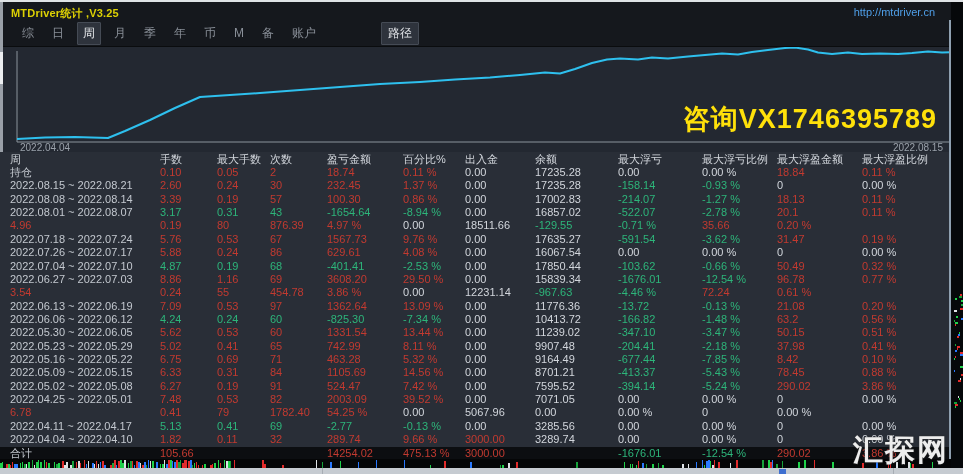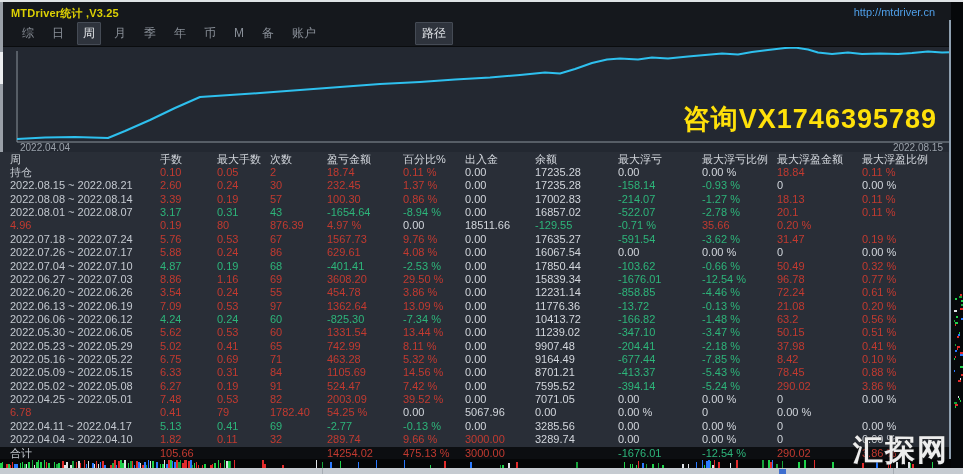--- a/index.html
+++ b/index.html
@@ -12,21 +12,21 @@
   #left-strip{left:0;top:2px;width:3px;height:466px;background:#9aa0a8;}
   #left-blob{left:0;top:52px;width:4px;height:32px;background:#eceef0;}
   
   #title-bar{left:3px;top:2px;width:948px;height:18px;background:#15181d;}
   #app-title{left:8px;top:4px;color:#ddd104;font-size:11px;font-weight:bold;letter-spacing:.2px;}
   #site-link{right:16px;top:4px;color:#4f9fe8;font-size:11px;text-decoration:none;}
   
   #menu-bar{left:3px;top:20px;width:948px;height:26px;background:#15181d;display:flex;align-items:center;padding-left:14px;box-sizing:border-box;}
   .menu-item{color:#8a9099;font-size:12px;padding:2px 5px;margin-right:8px;cursor:default;}
   .menu-item.active{background:#2e333c;color:#e8eaed;border:1px solid #454b55;border-radius:1px;}
-  #path-button{background:#2e333c;color:#dfe2e6;font-size:12px;padding:2px 6px;margin-left:86px;border:1px solid #454b55;border-radius:1px;}
+  #path-button{background:#2e333c;color:#dfe2e6;font-size:12px;padding:2px 6px;margin-left:52px;border:1px solid #454b55;border-radius:1px;}
   
   #chart{left:3px;top:46px;width:948px;height:106px;background:#232831;border-top:1px solid #0a0c0e;}
   #chart svg{position:absolute;left:0;top:0;}
   #chart-start-label{left:17px;top:95px;color:#9aa1aa;font-size:10px;}
   #chart-end-label{right:8px;top:95px;color:#9aa1aa;font-size:10px;}
   #chart-overlay{right:14px;top:54px;color:#ffe10a;font-size:27px;font-weight:600;letter-spacing:1px;}
   
   #table{left:0;top:152px;width:951px;background:#292e37;}
   .trow{display:grid;grid-template-columns:150px 57px 53px 57px 76px 62px 70px 83px 84px 75px 85px 1fr;
         padding-left:10px;height:13.36px;line-height:13.4px;font-size:11px;white-space:nowrap;}
@@ -224,29 +224,28 @@
         <div class="cell t-r">3608.20</div>
         <div class="cell t-r">29.50 %</div>
         <div class="cell t-w">0.00</div>
         <div class="cell t-w">15839.34</div>
         <div class="cell t-g">-1676.01</div>
         <div class="cell t-g">-12.54 %</div>
         <div class="cell t-r">96.78</div>
         <div class="cell t-r">0.77 %</div>
       </div>
       <div class="trow">
-        <div class="cell t-d">2022.06.20 ~ 2022.06.26</div>
         <div class="cell t-r">3.54</div>
         <div class="cell t-r">0.24</div>
         <div class="cell t-r">55</div>
         <div class="cell t-r">454.78</div>
         <div class="cell t-r">3.86 %</div>
         <div class="cell t-w">0.00</div>
         <div class="cell t-w">12231.14</div>
-        <div class="cell t-g">-858.85</div>
+        <div class="cell t-g">-967.63</div>
         <div class="cell t-g">-4.46 %</div>
         <div class="cell t-r">72.24</div>
         <div class="cell t-r">0.61 %</div>
       </div>
       <div class="trow">
         <div class="cell t-d">2022.06.13 ~ 2022.06.19</div>
         <div class="cell t-r">7.09</div>
         <div class="cell t-r">0.53</div>
         <div class="cell t-r">97</div>
         <div class="cell t-r">1362.64</div>

